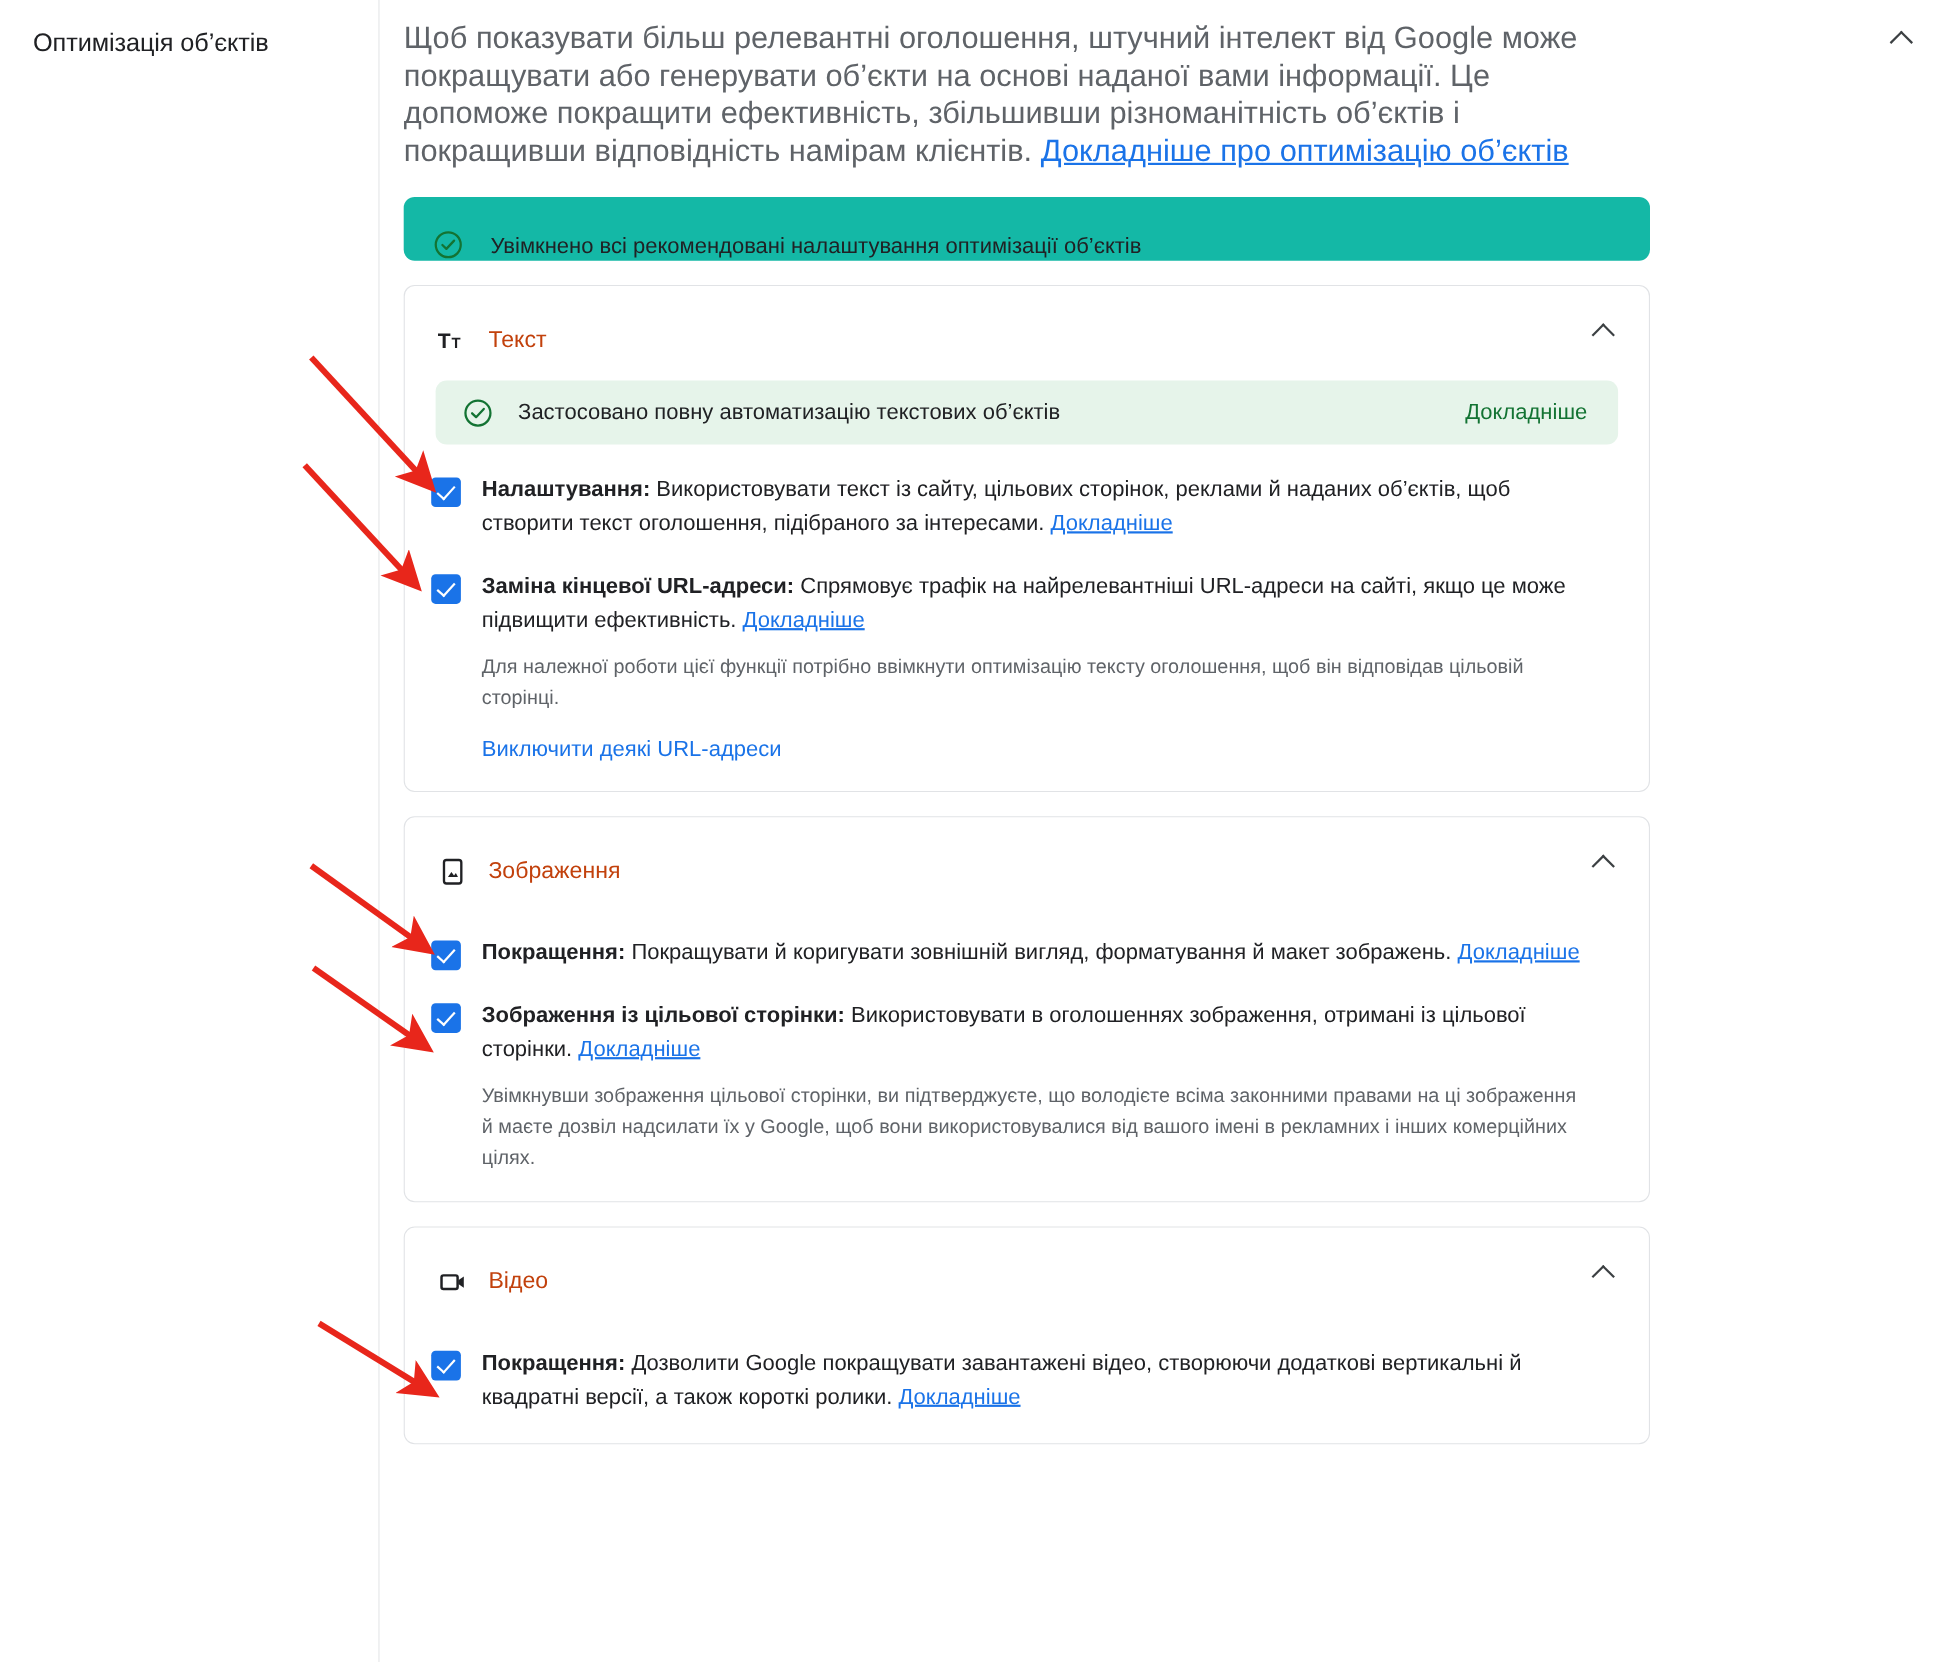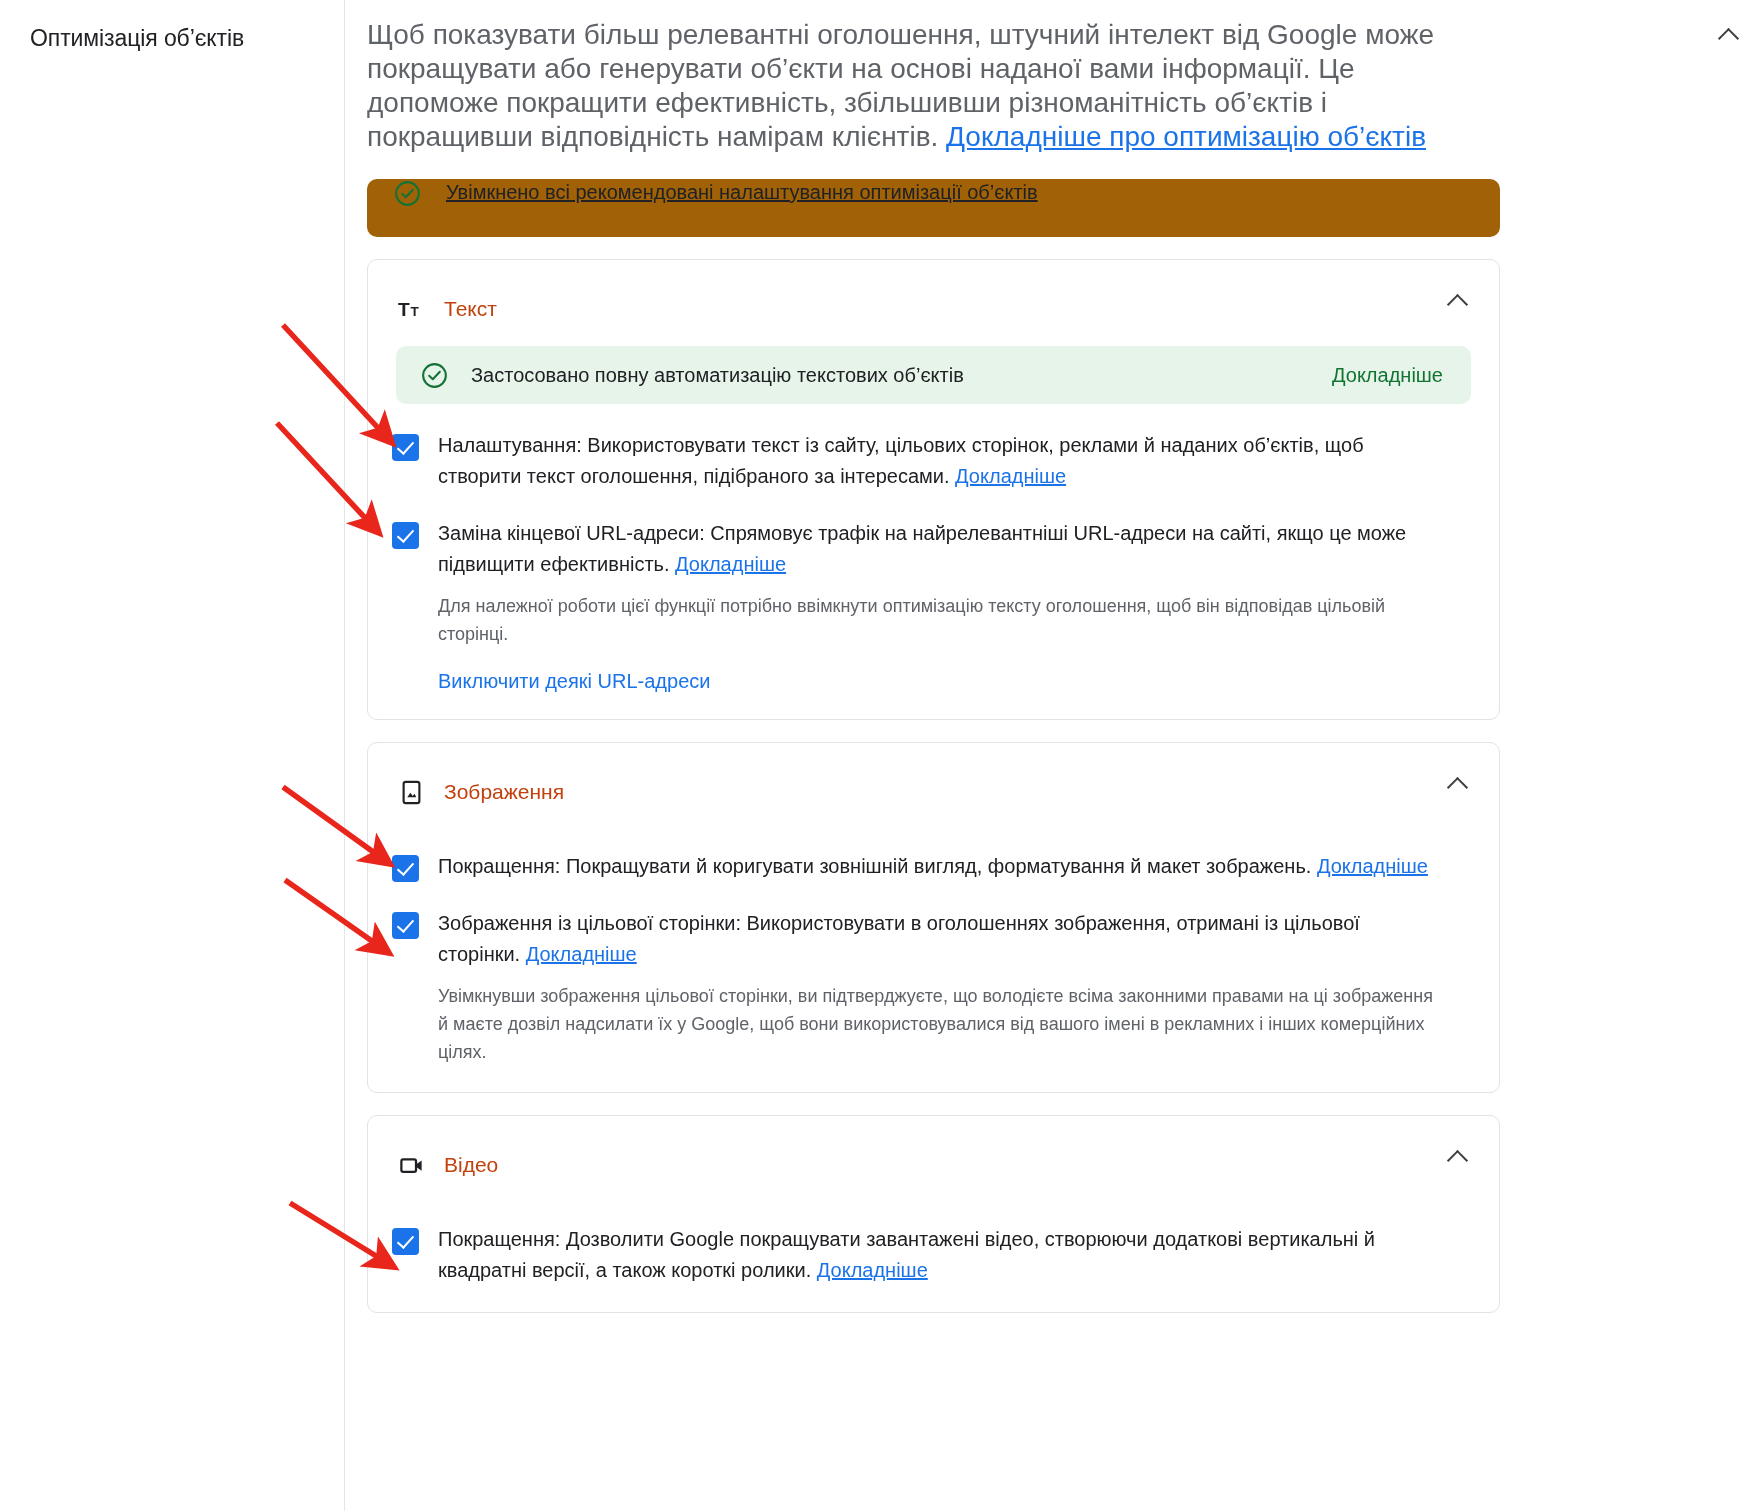--- a/index.html
+++ b/index.html
@@ -82,28 +82,27 @@
   }
   a.link {
     color: #1a73e8;
     text-decoration: underline;
     cursor: pointer;
   }
 
   
   .banner {
     margin-top: 25px;
-    background: #a16207;
+    background: #14b8a6;
     border-radius: 10px;
     height: 58px;
     display: flex;
-    align-items: flex-start;
+    align-items: flex-end;
     padding: 0 26px;
     width: 1133px;
-    text-decoration: underline;
   }
   .banner .b-text {
     font-size: 20px;
     color: #202124;
     margin-left: 24px;
     line-height: 26px;
   }
   .check-circle {
     width: 29px; height: 29px;
     flex: 0 0 29px;
@@ -193,21 +192,21 @@
     border-bottom: 2.6px solid #fff;
     transform: rotate(42deg);
   }
   .cb-text {
     margin-left: 19px;
     font-size: 20px;
     line-height: 31px;
     color: #202124;
     max-width: 1000px;
   }
-  .cb-text b { font-weight: 400; }
+  .cb-text b { font-weight: 700; }
 
   .sub-note {
     margin: 12px 28px 0 70px;
     font-size: 18px;
     line-height: 28px;
     color: #5f6368;
     max-width: 1000px;
   }
 
   .text-link-btn {

